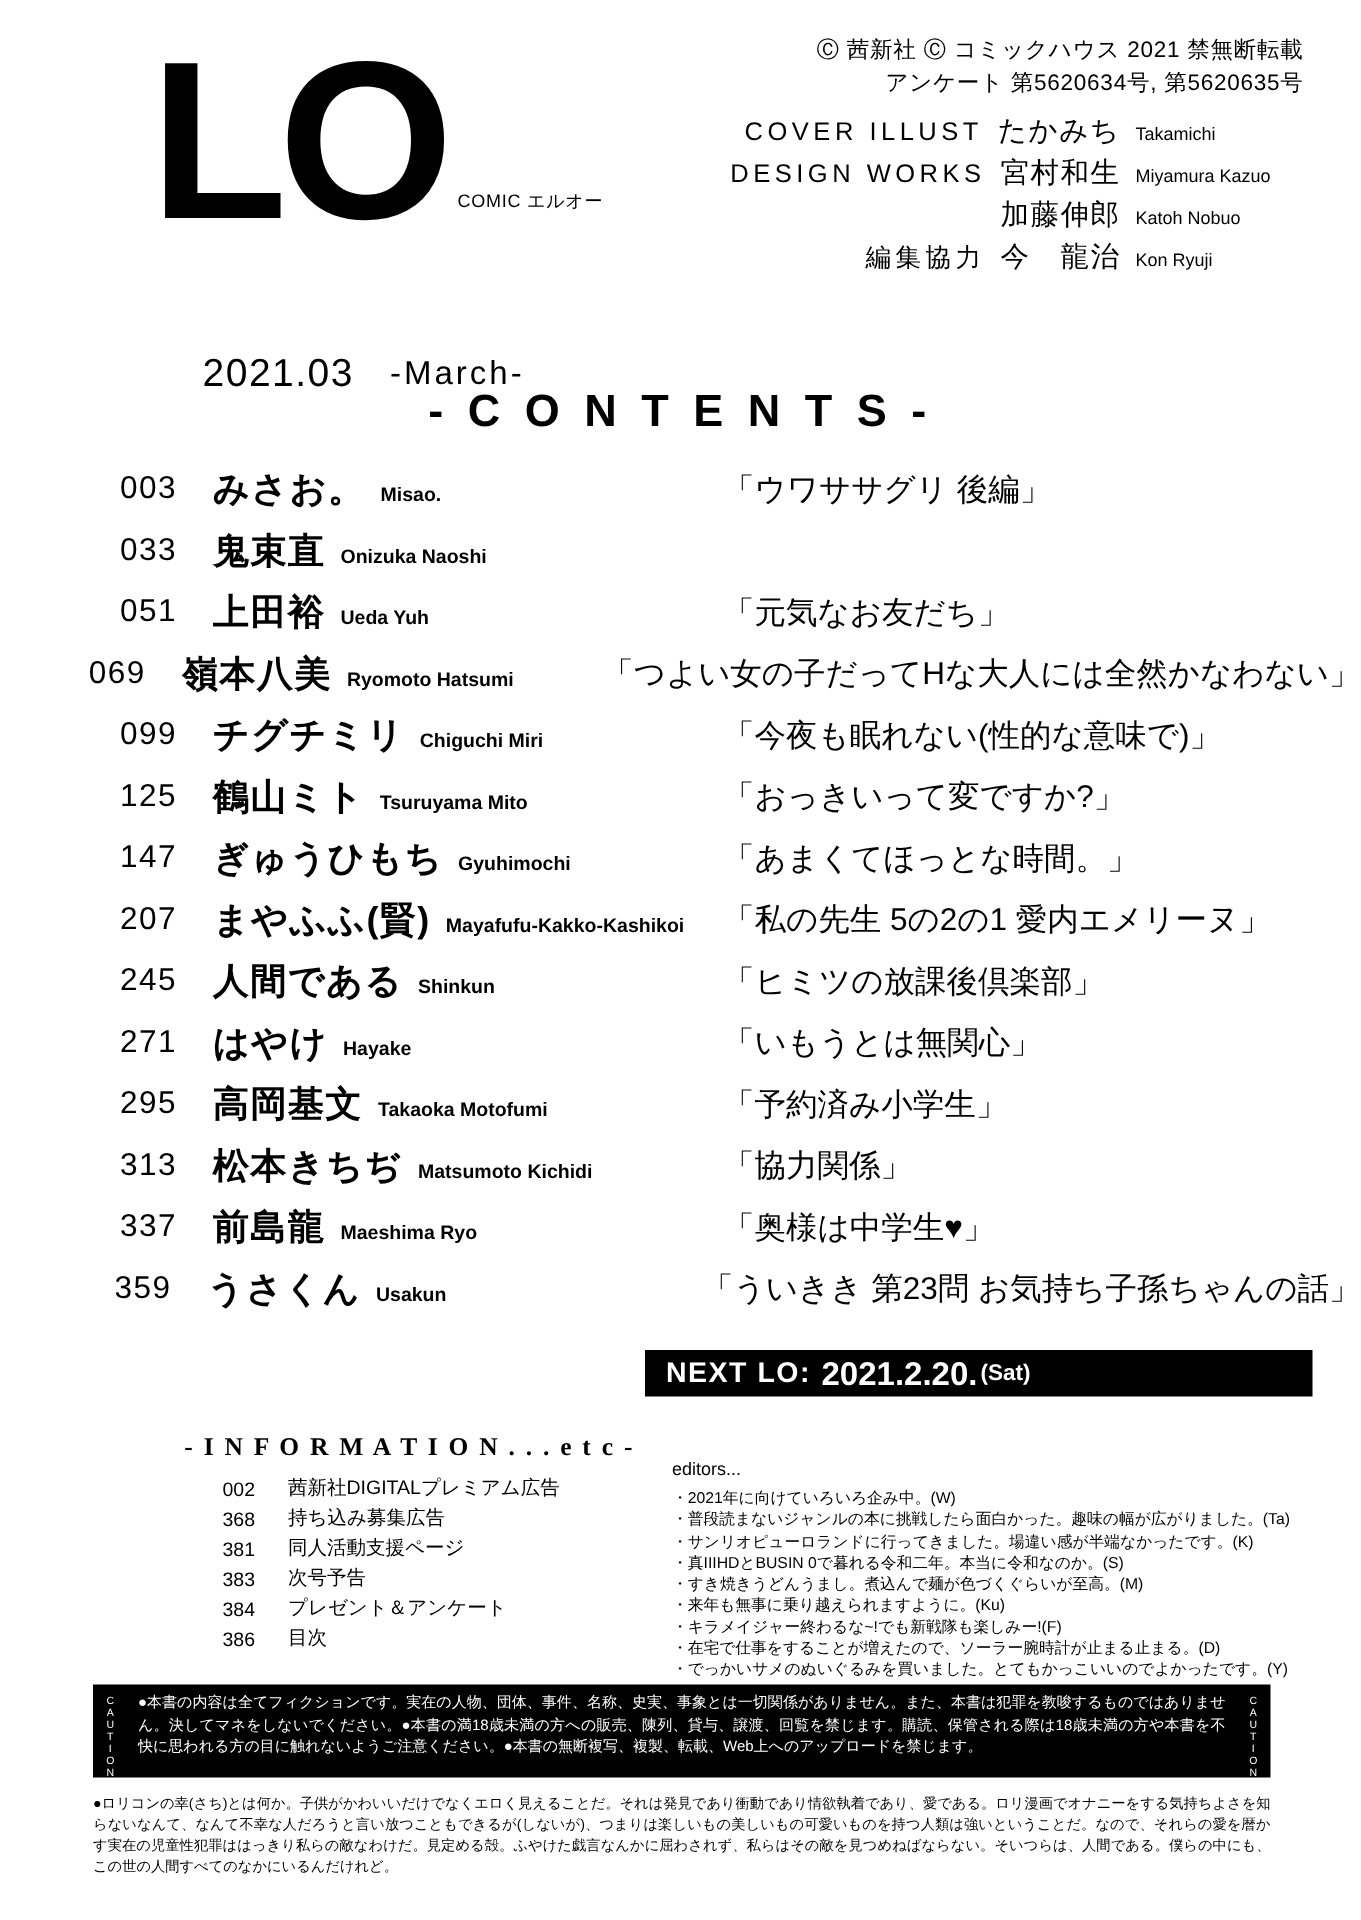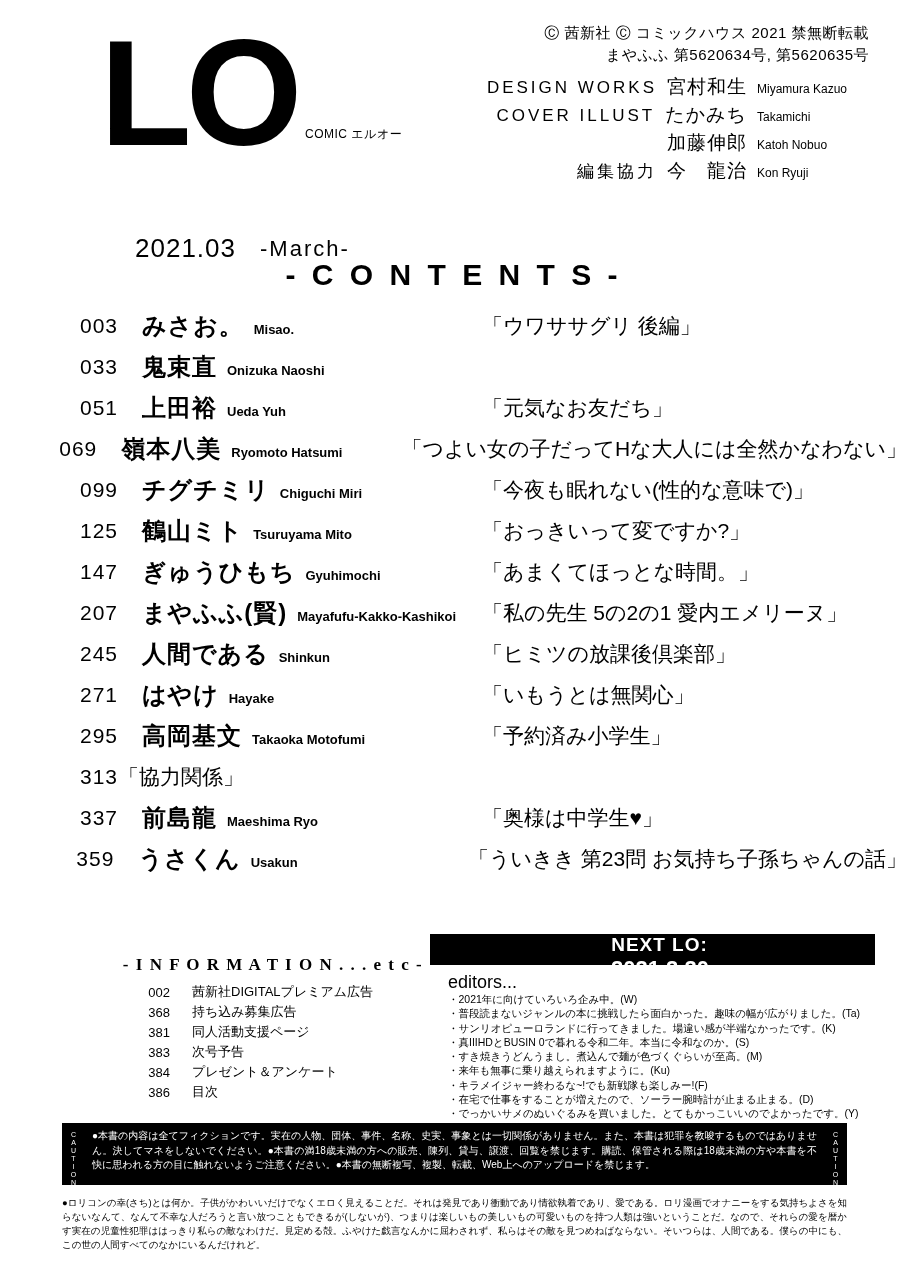--- a/index.html
+++ b/index.html
@@ -57,28 +57,28 @@
     position:absolute;left:118px;top:955px;width:310px;text-align:center;
     font-size:17px;font-weight:bold;letter-spacing:1.5px;font-family:Liberation Serif, serif;
   }
   .info-list{position:absolute;left:118px;top:982px;width:330px;font-size:13px;}
   .info-row{display:flex;height:20px;align-items:center;}
   .info-num{width:52px;text-align:right;}
   .info-txt{padding-left:22px;}
 
   
   .next-bar{
-    position:absolute;left:430px;top:934px;width:445px;height:31px;
+    position:absolute;left:430px;top:900px;width:445px;height:31px;
     background:#000;color:#fff;display:flex;align-items:center;
-    padding-left:14px;box-sizing:border-box;flex-direction:column;
+    padding-left:14px;box-sizing:border-box;
   }
   .next-bar .nb1{font-size:19px;font-weight:bold;letter-spacing:1px;}
   .next-bar .nb2{font-size:22px;font-weight:bold;margin-left:7px;letter-spacing:0px;}
   .next-bar .nb3{font-size:15px;font-weight:bold;margin-left:2px;}
-  .editors-head{position:absolute;left:448px;top:972px;font-size:18px;}
+  .editors-head{position:absolute;left:448px;top:972px;font-size:12px;}
   .editors{position:absolute;left:448px;top:992px;width:430px;font-size:10.5px;line-height:14.3px;}
 
   
   .caution-box{
     position:absolute;left:62px;top:1123px;width:785px;height:62px;
     background:#000;color:#fff;box-sizing:border-box;padding:6px 30px 6px 30px;
   }
   .caution-box p{margin:0;font-size:10px;line-height:14.5px;text-align:justify;}
   .vlabel{
     position:absolute;top:8px;font-size:7px;letter-spacing:1px;color:#fff;
@@ -99,33 +99,33 @@
 
   <div class="logo-block">
     <div class="logo-lo">LO</div>
     <div class="logo-sub">COMIC エルオー</div>
     <div class="logo-date">2021.03</div>
     <div class="logo-month">-March-</div>
   </div>
 
   <div class="credits">
     <div class="line big">Ⓒ 茜新社  Ⓒ コミックハウス 2021  禁無断転載</div>
-    <div class="line big">まやふふ 第5620634号, 第5620635号</div>
+    <div class="line big">アンケート 第5620634号, 第5620635号</div>
     <div style="height:6px"></div>
+    <div class="cr-row">
+      <span class="cr-label">COVER  ILLUST</span>
+      <span class="cr-jp">たかみち</span>
+      <span class="cr-en">Takamichi</span>
+    </div>
     <div class="cr-row">
       <span class="cr-label">DESIGN  WORKS</span>
       <span class="cr-jp">宮村和生</span>
       <span class="cr-en">Miyamura Kazuo</span>
     </div>
     <div class="cr-row">
-      <span class="cr-label">COVER  ILLUST</span>
-      <span class="cr-jp">たかみち</span>
-      <span class="cr-en">Takamichi</span>
-    </div>
-    <div class="cr-row">
       <span class="cr-label"></span>
       <span class="cr-jp">加藤伸郎</span>
       <span class="cr-en">Katoh Nobuo</span>
     </div>
     <div class="cr-row">
       <span class="cr-label">編集協力</span>
       <span class="cr-jp">今　龍治</span>
       <span class="cr-en">Kon Ryuji</span>
     </div>
   </div>
@@ -228,20 +228,24 @@
       <div class="toc-page">295</div>
       <div class="toc-author">
         <span class="toc-jp">高岡基文</span>
         <span class="toc-en">Takaoka Motofumi</span>
       </div>
       <div class="toc-title">「予約済み小学生」</div>
     </div>
 
     <div class="toc-row">
       <div class="toc-page">313</div>
+      <div class="toc-author">
+        <span class="toc-jp">松本きちぢ</span>
+        <span class="toc-en">Matsumoto Kichidi</span>
+      </div>
       <div class="toc-title">「協力関係」</div>
     </div>
 
     <div class="toc-row">
       <div class="toc-page">337</div>
       <div class="toc-author">
         <span class="toc-jp">前島龍</span>
         <span class="toc-en">Maeshima Ryo</span>
       </div>
       <div class="toc-title">「奥様は中学生♥」</div>

